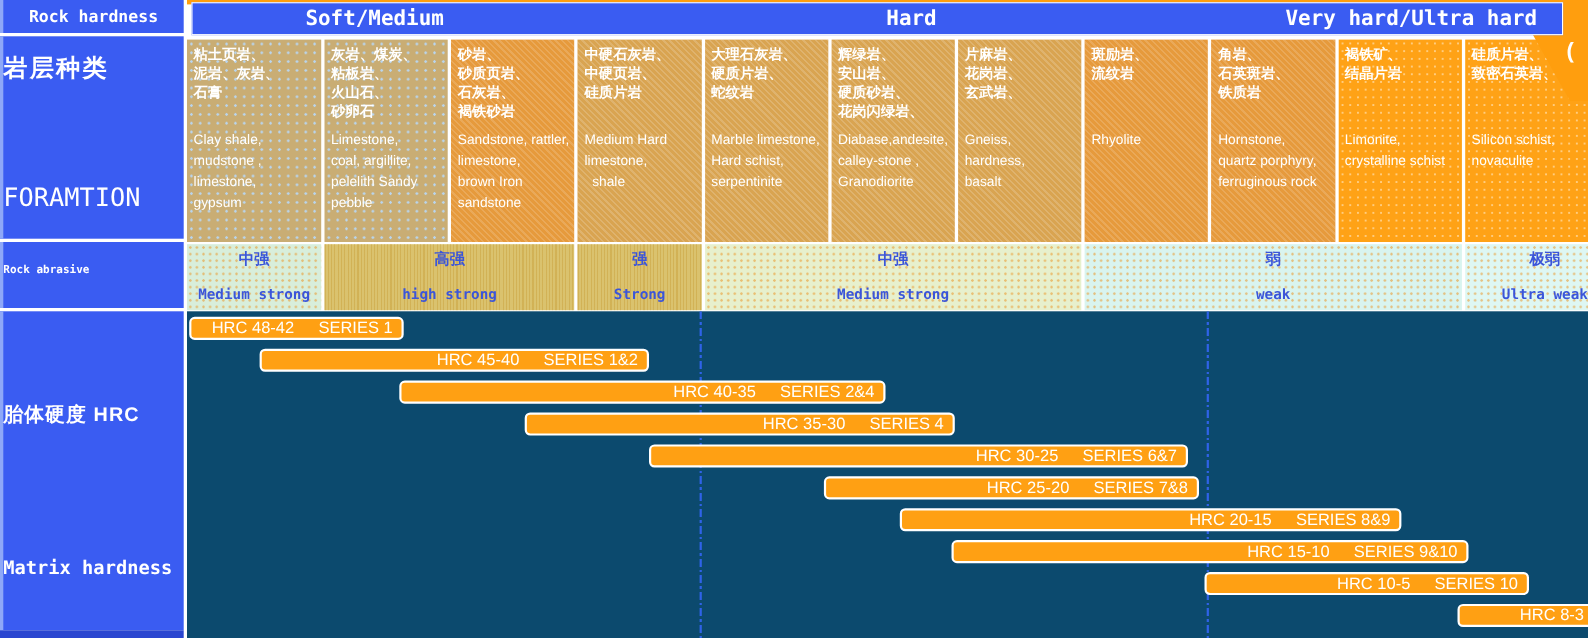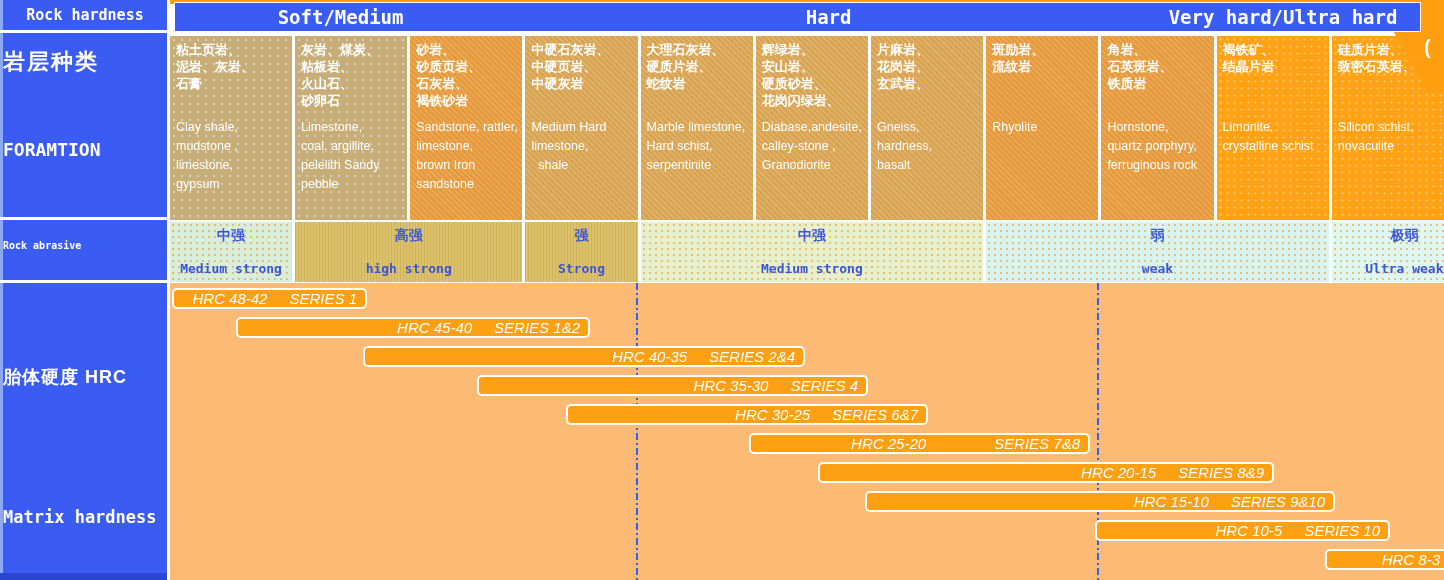--- a/index.html
+++ b/index.html
@@ -11,21 +11,21 @@
   .sb{position:absolute;left:0;width:167px;background:#3a5cf2;color:#fff;
       border-left:3px solid #8ea8f8;box-sizing:border-box;text-align:left;}
   .sb-rock{top:0;height:30px;display:flex;align-items:center;justify-content:center;
            font-size:15px;font-weight:bold;}
   .sb-formation{top:33px;height:184px;}
   .sb-abrasive{top:220px;height:60px;}
   .sb-matrix{top:283px;height:290px;}
   .sb-bottom{position:absolute;left:0;top:573px;width:167px;height:7px;background:#2b46d0;}
   .sb .cnbig{font-size:22px;font-weight:bold;letter-spacing:2px;}
   .sb-formation .cnbig{margin-top:14px;}
-  .sb-formation .enbig{margin-top:62px;font-size:18px;font-weight:bold;}
+  .sb-formation .enbig{margin-top:90px;font-size:23px;font-weight:normal;}
   .sb-abrasive .cnbig{font-size:16px;margin-top:8px;letter-spacing:1px;}
   .sb-abrasive .enbig{font-size:10px;font-weight:bold;margin-top:20px;}
   .sb-matrix .cnbig{font-size:18px;margin-top:82px;letter-spacing:1px;}
   .sb-matrix .enbig{font-size:17px;font-weight:bold;margin-top:118px;}
 
   
   .topline{position:absolute;left:170px;top:0;width:1274px;height:4px;background:#ff9e0e;z-index:1;}
   .arrowhead{position:absolute;left:1352px;top:0;width:92px;height:92px;background:#ff9e0e;
              clip-path:polygon(10% 0,100% 0,100% 100%,82% 100%,45% 34%);z-index:2;}
   .arrowglyph{position:absolute;left:1424px;top:36px;color:#fff;font-size:20px;font-weight:bold;z-index:6;}
@@ -64,21 +64,21 @@
   .atone-khaki{background-color:#dac26e;
     background-image:repeating-linear-gradient(90deg,rgba(190,140,30,.30) 0 1px,transparent 1px 3px);}
   .atone-lime{background-color:#e7f0cd;}
   .atone-cyan{background-color:#d9f4ef;}
   .atone-cyan2{background-color:#def7f3;}
   .atone-green,.atone-lime,.atone-cyan,.atone-cyan2{
     background-image:radial-gradient(rgba(235,150,40,.55) 1px,transparent 1.3px);background-size:6px 6px;}
 
   
   .matrix-plot{position:absolute;left:170px;top:283px;width:1274px;height:297px;
-               background:#fdba74;overflow:hidden;font-style:italic;}
+               background:#0c4a6e;overflow:hidden;}
   .bar{position:absolute;height:21px;background:#ffa013;border:2px solid #ffffff;
        border-radius:5px;box-sizing:border-box;display:flex;align-items:center;
        justify-content:flex-end;padding-right:8px;color:#fff;font-size:15px;white-space:nowrap;}
   .bar .bser{margin-left:22px;}
   .vline{position:absolute;top:0;width:2px;height:297px;z-index:0;
          background-image:repeating-linear-gradient(180deg,#2f62e8 0 7px,transparent 7px 10px,#2f62e8 10px 12px,transparent 12px 15px);}
   .bar{z-index:1;}
 </style>
 </head>
 <body>
@@ -134,21 +134,21 @@
           <div>砂质页岩、</div>
           <div>石灰岩、</div>
           <div>褐铁砂岩</div>
         </div>
         <div class="fen"><div>Sandstone, rattler,</div><div>limestone,</div><div>brown Iron</div><div>sandstone</div></div>
       </div>
       <div class="fcell tone-ot">
         <div class="fcn">
           <div>中硬石灰岩、</div>
           <div>中硬页岩、</div>
-          <div>中硬灰岩</div>
+          <div>硅质片岩</div>
         </div>
         <div class="fen"><div>Medium Hard</div><div>limestone,</div><div>  shale</div></div>
       </div>
       <div class="fcell tone-ot">
         <div class="fcn">
           <div>大理石灰岩、</div>
           <div>硬质片岩、</div>
           <div>蛇纹岩</div>
         </div>
         <div class="fen"><div>Marble limestone,</div><div>Hard schist,</div><div>serpentinite</div></div>
@@ -240,25 +240,25 @@
         <span class="bser">SERIES 1&amp;2</span>
       </div>
       <div class="bar" style="left: 193px; width: 442px; top: 63px;">
         <span class="bhrc">HRC 40-35</span>
         <span class="bser">SERIES 2&amp;4</span>
       </div>
       <div class="bar" style="left: 307px; width: 391px; top: 92px;">
         <span class="bhrc">HRC 35-30</span>
         <span class="bser">SERIES 4</span>
       </div>
-      <div class="bar" style="left: 396px; width: 362px; top: 121px;">
+      <div class="bar" style="left: 420px; width: 490px; top: 121px;">
         <span class="bhrc">HRC 30-25</span>
         <span class="bser">SERIES 6&amp;7</span>
       </div>
-      <div class="bar" style="left: 579px; width: 341px; top: 150px; gap: 46px;">
+      <div class="bar" style="left: 579px; width: 341px; top: 150px;">
         <span class="bhrc">HRC 25-20</span>
         <span class="bser">SERIES 7&amp;8</span>
       </div>
       <div class="bar" style="left: 648px; width: 456px; top: 179px;">
         <span class="bhrc">HRC 20-15</span>
         <span class="bser">SERIES 8&amp;9</span>
       </div>
       <div class="bar" style="left: 695px; width: 470px; top: 208px;">
         <span class="bhrc">HRC 15-10</span>
         <span class="bser">SERIES 9&amp;10</span>

